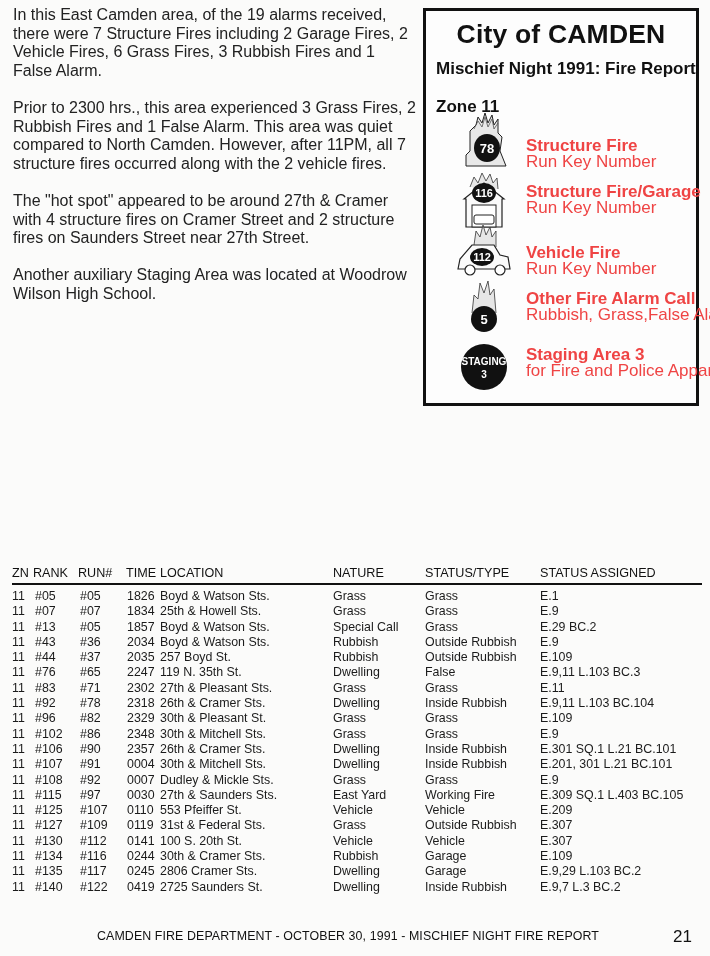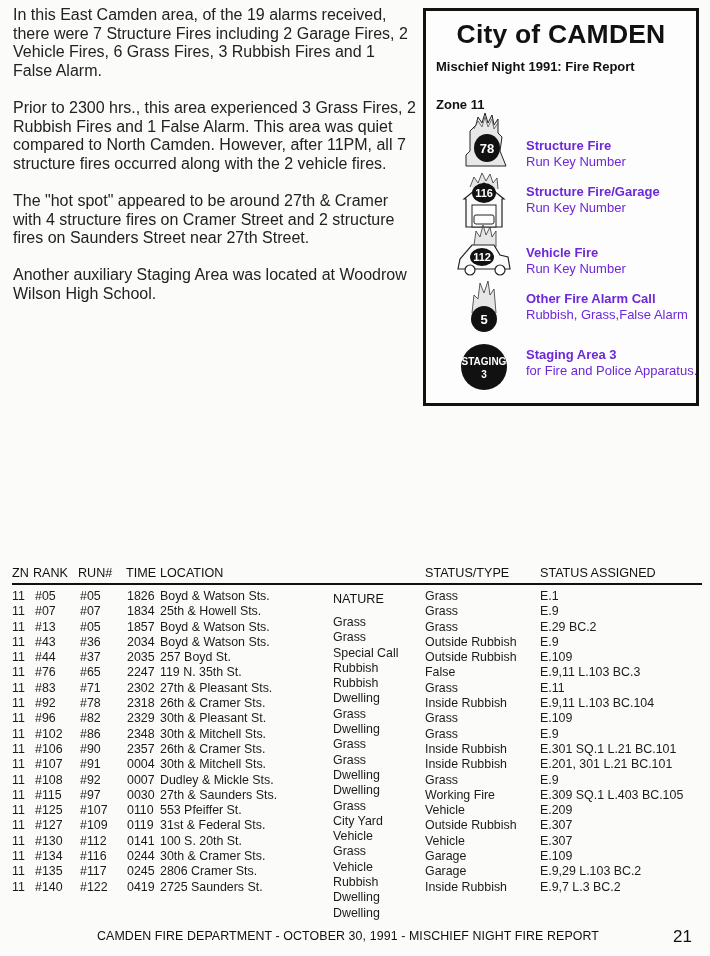--- a/index.html
+++ b/index.html
@@ -15,38 +15,38 @@
 
   .legend-box {
     position: absolute; left: 423px; top: 8px; width: 270px; height: 392px;
     border: 3px solid #111; background: #fdfdfd;
   }
   .legend-title {
     position: absolute; left: 0; right: 0; top: 8px; text-align: center;
     font-weight: bold; font-size: 26.5px; letter-spacing: 0.2px; color: #111;
   }
   .legend-sub {
-    position: absolute; left: 10px; font-weight: bold; font-size: 13px; color: #111; white-space: nowrap;
+    position: absolute; left: 10px; font-weight: bold; font-size: 17px; color: #111; white-space: nowrap;
   }
   .legend-item {
     position: absolute; left: 0; width: 270px; height: 60px;
   }
   .legend-icon { position: absolute; left: 26px; top: 0; width: 64px; height: 60px; }
-  .legend-text { position: absolute; left: 100px; font-size: 13px; line-height: 15.5px; color: #6d28d9; white-space: nowrap; }
+  .legend-text { position: absolute; left: 100px; font-size: 17px; line-height: 15.5px; color: #ef4444; white-space: nowrap; }
   .legend-text .t1 { font-weight: bold; }
 
   .table-wrap { position: absolute; left: 12px; top: 566px; width: 690px; }
   .thead {
     position: relative; height: 17px; font-size: 12.6px; color: #111;
     border-bottom: 2px solid #111; margin-bottom: 4px;
   }
   .thead span, .trow span { position: absolute; white-space: nowrap; }
   .trow { position: relative; height: 15.3px; font-size: 12.4px; color: #1b1b1b; }
   .c-zn { left: 0; } .c-rank { left: 23px; } .c-run { left: 68px; } .c-time { left: 115px; }
-  .c-loc { left: 148px; } .c-nat { left: 321px; margin-top: 26px; } .c-stat { left: 413px; } .c-units { left: 528px; }
+  .c-loc { left: 148px; } .c-nat { left: 321px; } .c-stat { left: 413px; } .c-units { left: 528px; }
   .thead .c-rank { left: 21px; } .thead .c-run { left: 66px; } .thead .c-time { left: 114px; }
 
   .footer {
     position: absolute; left: 97px; top: 929px; font-size: 12.4px; color: #111; letter-spacing: 0.1px;
   }
   .page-num { position: absolute; left: 673px; top: 927px; font-size: 17px; color: #111; }
 </style>
 </head>
 <body>
 
@@ -271,21 +271,21 @@
         <span class="c-nat">Grass</span>
         <span class="c-stat">Grass</span>
         <span class="c-units">E.9</span>
       </div>
       <div class="trow">
         <span class="c-zn">11</span>
         <span class="c-rank">#115</span>
         <span class="c-run">#97</span>
         <span class="c-time">0030</span>
         <span class="c-loc">27th &amp; Saunders Sts.</span>
-        <span class="c-nat">City Yard</span>
+        <span class="c-nat">East Yard</span>
         <span class="c-stat">Working Fire</span>
         <span class="c-units">E.309 SQ.1 L.403 BC.105</span>
       </div>
       <div class="trow">
         <span class="c-zn">11</span>
         <span class="c-rank">#125</span>
         <span class="c-run">#107</span>
         <span class="c-time">0110</span>
         <span class="c-loc">553 Pfeiffer St.</span>
         <span class="c-nat">Vehicle</span>

